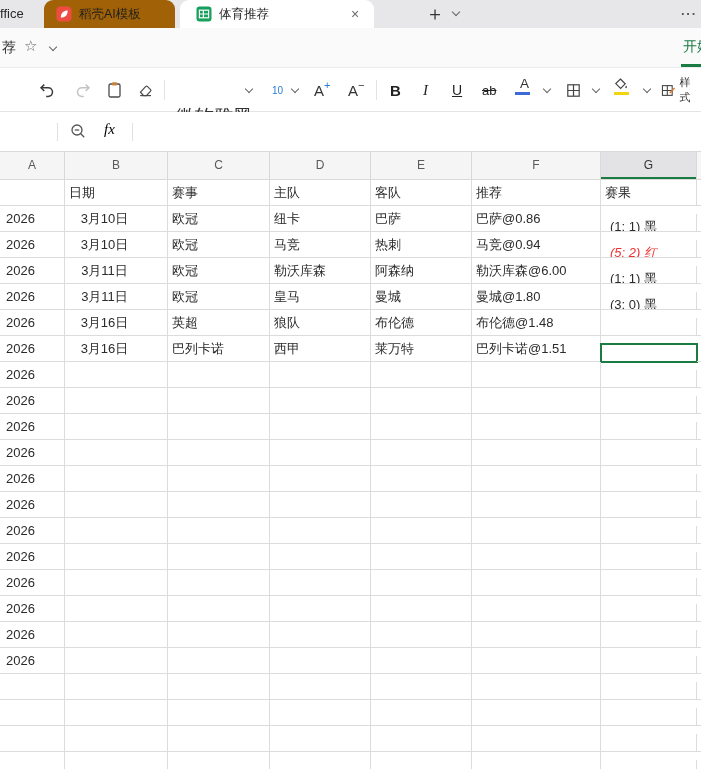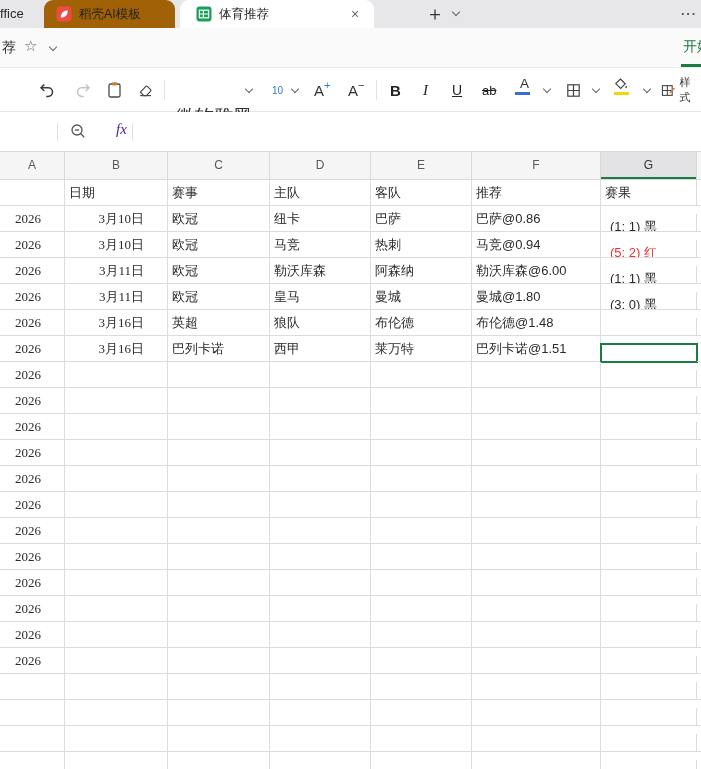--- a/index.html
+++ b/index.html
@@ -45,38 +45,38 @@
   .acolor { display:flex; flex-direction:column; align-items:center; line-height:12px; }
   .acolor .al { font-size:13.5px; color:#333; }
   .cbar { width:15px; height:3.5px; margin-top:1.5px; }
   .blue-bar { background:var(--font-color-bar,#3b6bd6); }
   .yellow-bar { background:var(--fill-bar-yellow,#f2d50e); }
   .stylelabel { font-size:11px; color:#333; margin-left:3px; }
 
   
   #formulabar { position:absolute; left:0; top:112px; width:701px; height:40px; background:#fff; border-bottom:1px solid #d9d9db; }
   .fdiv { position:absolute; top:11px; width:1px; height:18px; background:#e0e0e2; }
-  .fxit { position:absolute; left:116px; top:9px; font-size:15px; font-style:italic; font-family:"Liberation Serif","DejaVu Serif",serif; color:#4c1d95; }
+  .fxit { position:absolute; left:104px; top:9px; font-size:15px; font-style:italic; font-family:"Liberation Serif","DejaVu Serif",serif; color:#000000; }
 
   
   #colheaders { position:absolute; left:0; top:152px; width:701px; height:28px; background:#f5f5f6; border-bottom:1px solid #d9d9db; display:grid; grid-template-columns:65px 103px 102px 101px 101px 129px 96px 1fr; }
   .hcell { border-right:1px solid #d9d9db; font-size:12px; color:#5a5a5a; text-align:center; line-height:27px; }
   .hcell.sel { background:#e3e3e5; color:#333; box-shadow:inset 0 -2px 0 var(--accent-green,#1a7c42); }
   .hfill { border-right:none; }
   #morecols { position:absolute; left:681px; top:0px; font-size:13px; font-weight:bold; color:#555; line-height:27px; letter-spacing:1px; }
 
   
   #gridbody { position:absolute; left:0; top:180px; width:701px; height:589px; overflow:hidden; background:#fff; }
   .grow { display:grid; grid-template-columns:65px 103px 102px 101px 101px 129px 96px 1fr; height:26px; }
   .gcell { border-right:1px solid #dcdcde; border-bottom:1px solid #dcdcde; font-size:13px; color:#2b2b2b; line-height:25px; white-space:nowrap; overflow:hidden; }
   .gcell.fill { border-right:none; }
   .al { padding-left:4px; }
-  .ar { text-align:right; padding-right:23px;font-family:Liberation Serif, serif; }
+  .ar { text-align:center; padding-right:23px; }
   .res { padding-left:9px;margin-top:8px; }
-  .red { color:var(--result-red,#ee3030); }
+  .red { color:var(--result-red,#ee3030);font-style:italic; }
   .selcell { outline:2px solid var(--accent-green,#1a7c42); outline-offset:-1px; }
 
   svg { display:block; }
 </style>
 </head>
 <body>
 
 <div id="screen">
 
   <div id="tabstrip">

